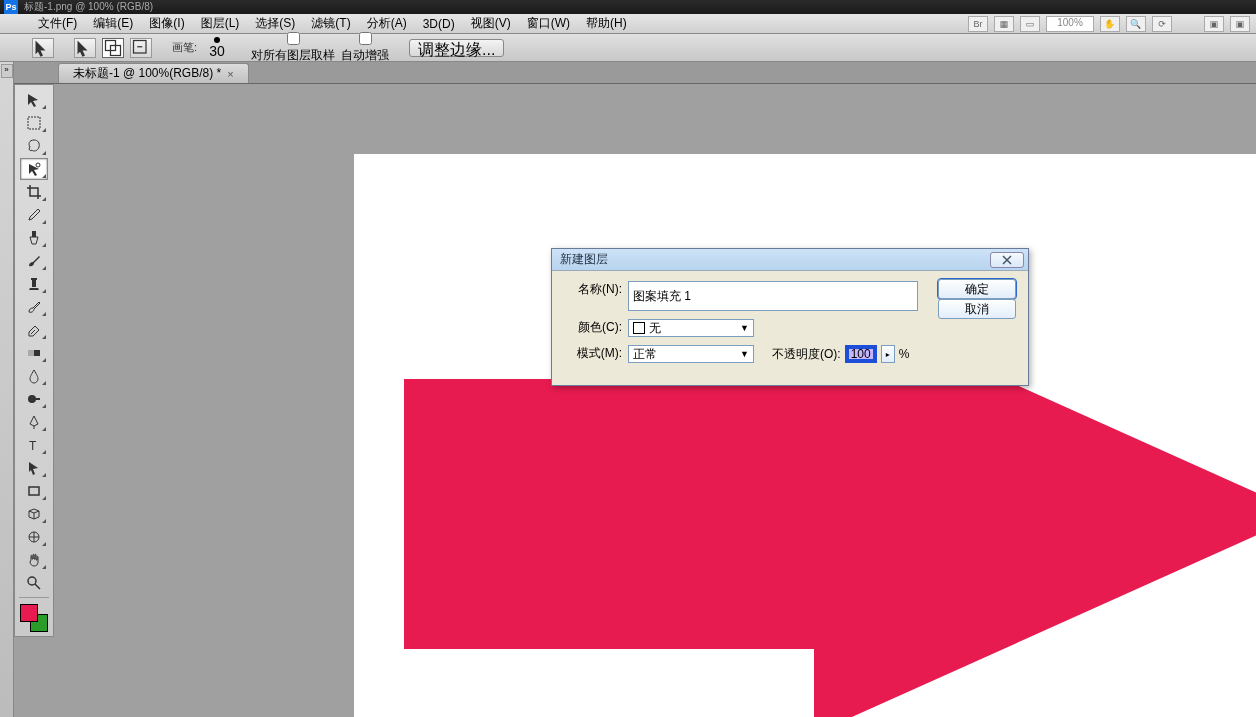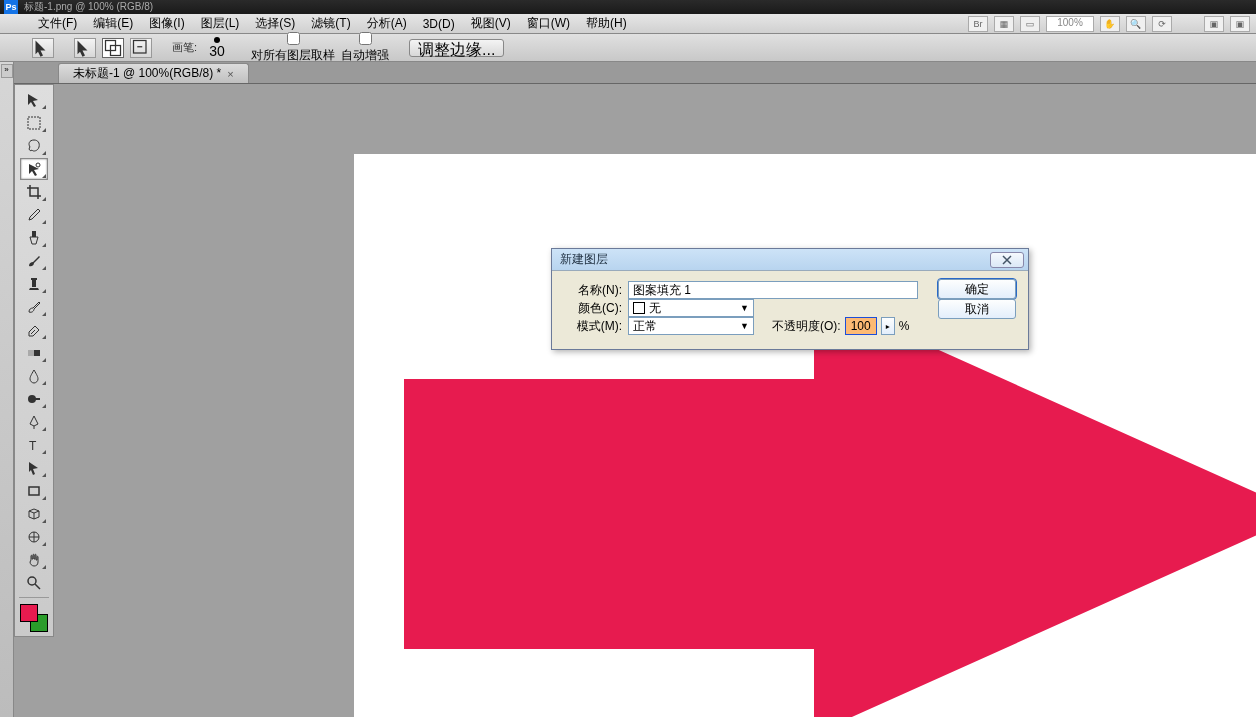--- a/index.html
+++ b/index.html
@@ -53,33 +53,33 @@
     .canvas { position: absolute; left: 300px; top: 70px; width: 1000px; height: 700px; background: #fff; }
     .arrow-shape { position: absolute; left: 350px; top: 210px; }
 
     
     .dialog { position: absolute; left: 551px; top: 248px; width: 478px; background: #ece9d8; border: 1px solid #6b7a99; box-shadow: 2px 2px 6px rgba(0,0,0,0.3); }
     .dialog-titlebar { height: 22px; background: linear-gradient(#cde3f7,#b8d4ef); border-bottom: 1px solid #9ab; display: flex; align-items: center; padding: 0 4px 0 8px; }
     .dialog-title { font-size: 12px; color: #234; }
     .dialog-close { margin-left: auto; width: 34px; height: 16px; border: 1px solid #88a; border-radius: 3px; background: linear-gradient(#f5f9fd,#dbe8f6); display: flex; align-items: center; justify-content: center; cursor: pointer; }
     .dialog-close svg { width: 10px; height: 10px; }
     .dialog-body { padding: 10px 12px 14px 12px; position: relative; }
-    .dlg-row { display: flex; align-items: flex-end; }
+    .dlg-row { display: flex; align-items: flex-start; margin-bottom: 8px; }
     .dlg-label { width: 58px; text-align: right; margin-right: 6px; font-size: 12px; }
-    .dlg-input { flex: 0 0 290px; height: 18px; border: 1px solid #7b9ebd; background: #fff; padding: 0 4px; font-size: 12px; }
+    .dlg-input { flex: 0 0 290px; height: 30px; border: 1px solid #7b9ebd; background: #fff; padding: 0 4px; font-size: 12px; }
     .dlg-btn-col { position: absolute; right: 12px; top: 8px; display: flex; flex-direction: column; }
     .dlg-btn { width: 78px; height: 20px; border: 1px solid #7b9ebd; border-radius: 3px; background: linear-gradient(#fdfefe,#e3eefb); font-size: 12px; cursor: pointer; }
     .dlg-btn.primary { outline: 1px solid #2a69c7; }
     .dlg-redmark { width: 18px; height: 18px; border-radius: 50%; background: radial-gradient(#ff5a8a,#d4153f); border: 2px solid #e71b4f; margin-left: 36px; margin-right: 6px; }
     .dlg-check { display: flex; align-items: center; gap: 4px; font-size: 12px; }
     .dlg-select { width: 126px; height: 18px; border: 1px solid #7b9ebd; background: #fff; display: flex; align-items: center; padding: 0 4px; justify-content: space-between; font-size: 12px; cursor: pointer; }
     .dlg-select .sel-swatch { width: 12px; height: 12px; border: 1px solid #000; background: #fff; margin-right: 4px; }
     .dlg-select .caret { font-size: 9px; }
     .dlg-opacity { display: flex; align-items: center; gap: 4px; margin-left: 18px; }
-    .dlg-num { width: 32px; height: 18px; border: 1px solid #1d4ed8; background: #fdba74; text-align: center; font-size: 12px; }
+    .dlg-num { width: 32px; height: 18px; border: 4px solid #1d4ed8; background: #c4b5fd; text-align: center; font-size: 12px; }
     .dlg-spin { width: 14px; height: 18px; border: 1px solid #7b9ebd; background: linear-gradient(#fdfefe,#e3eefb); display: flex; align-items: center; justify-content: center; font-size: 8px; cursor: pointer; }
   </style>
 </head>
 <body>
 
 <div class="titlebar">
   <div class="ps-logo">Ps</div>
   <div class="titlebar-text">标题-1.png @ 100% (RGB/8)</div>
 </div>
 

